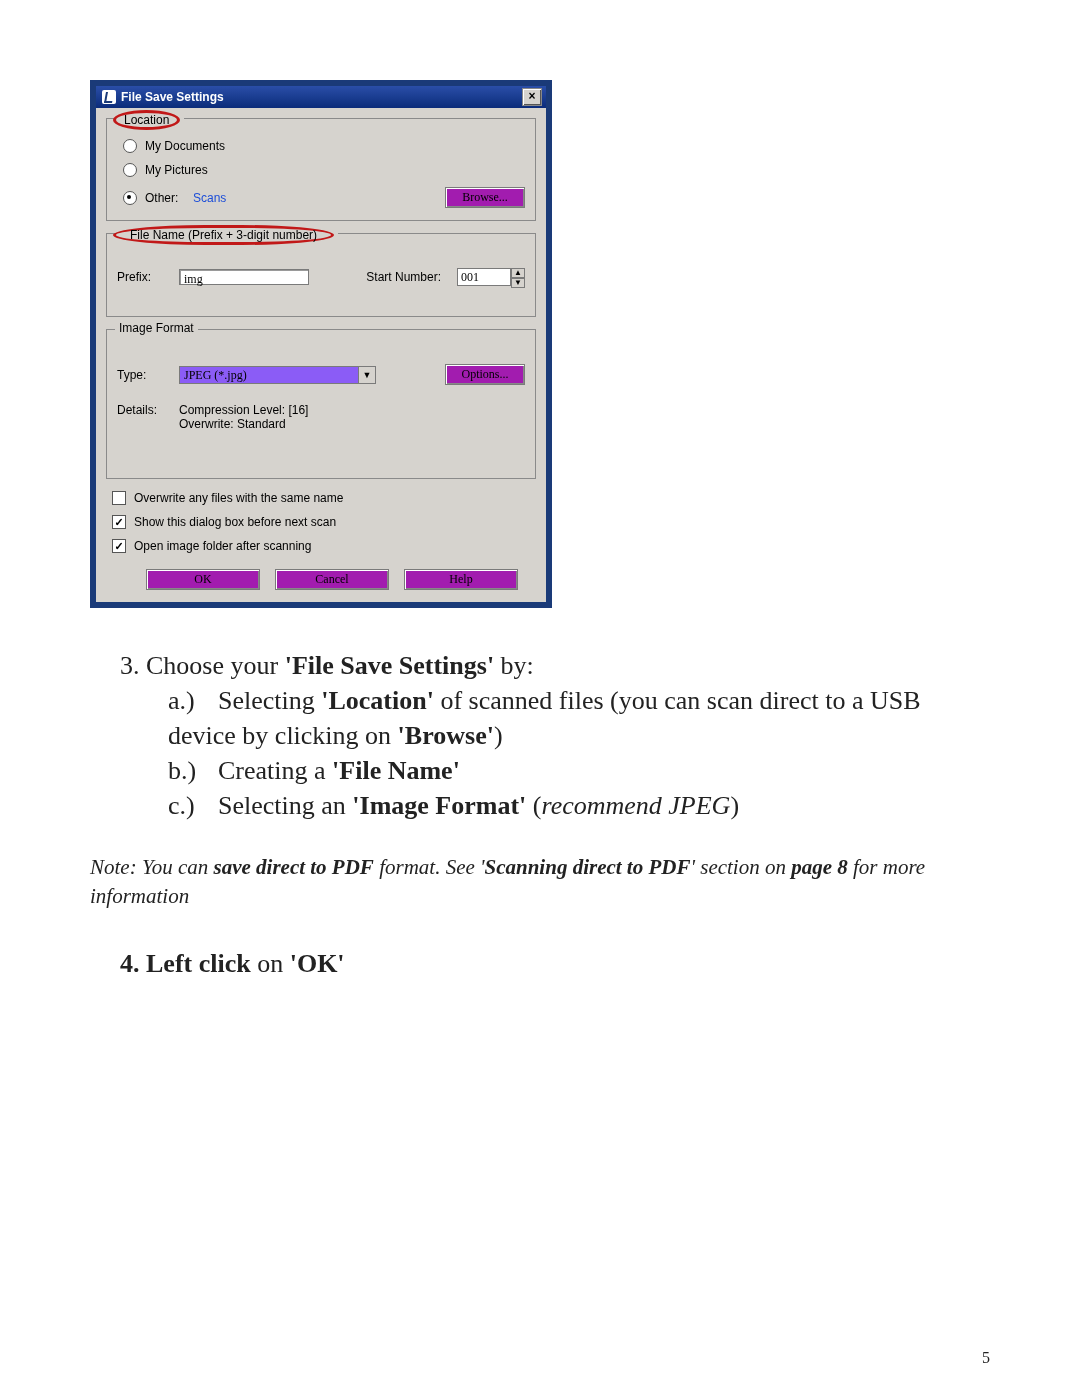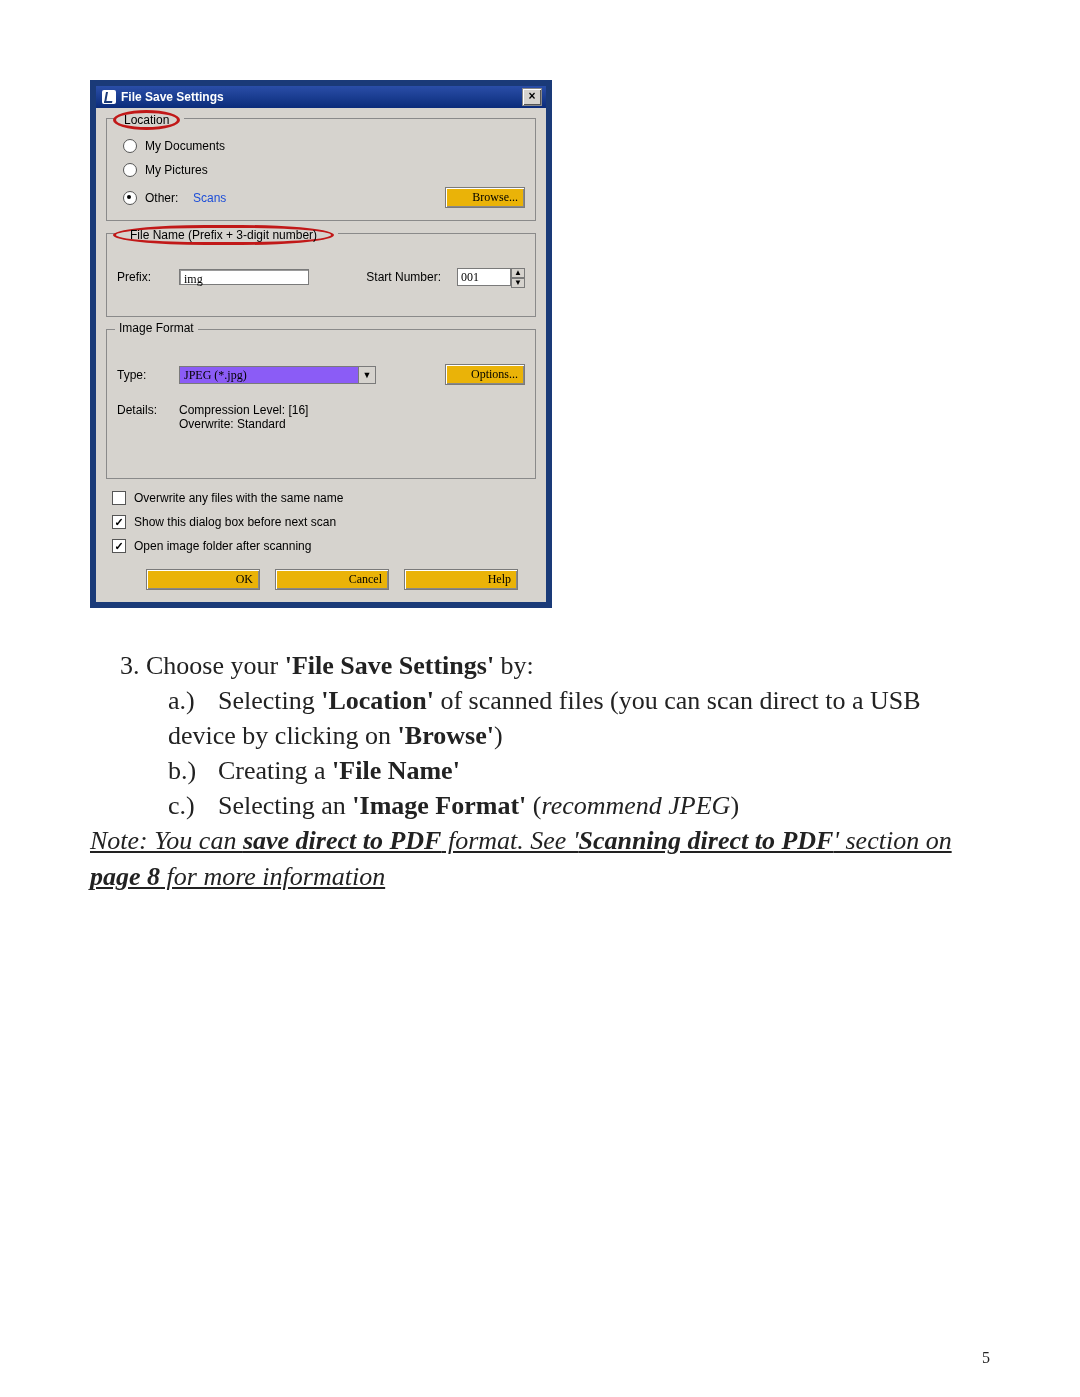--- a/index.html
+++ b/index.html
@@ -102,26 +102,26 @@
     border:1px solid #7a7a7a;
     box-shadow: inset 1px 1px 0 #9a9a9a, inset -1px -1px 0 #fff;
     background:#fff;
     padding:2px 4px;
     height:16px;
     box-sizing:border-box;
     font:12px Tahoma;
   }
   .btn {
     border:1px solid #7a7a7a;
-    background:#eab308;
+    background:#a21caf;
     box-shadow: inset 1px 1px 0 #fff, inset -1px -1px 0 #888;
     padding:2px 6px;
     font:12px Tahoma;
     min-width:66px;
-    text-align:right;
+    text-align:center;
   }
   .wide-btn { min-width:100px; }
 
   .row { display:flex; align-items:center; margin:18px 0;}
   .lbl { width:62px; }
 
   .spinner {
     display:inline-flex; align-items:stretch; height:18px;
   }
   .spinner .val {
@@ -150,21 +150,21 @@
   .bottom-buttons{
     display:flex;justify-content:space-between;padding:6px 18px 0 40px;
   }
 
   
   .instr { font-size: 26px; line-height: 1.35; }
   .instr .sub { margin-left: 78px; }
   .instr .subletter { display:inline-block; width:50px;}
   .bold { font-weight:bold; }
   .italic { font-style:italic; }
-  .note { font-size:26px;text-decoration:underline;}
+  .note { margin-top:30px; font-size:21px;}
   .pagenum { position:absolute; bottom:30px; right:90px; font:16px Georgia;}
 </style>
 </head>
 <body>
 
 <div class="page">
 
   <div class="shot-wrap blur">
     <div class="titlebar">
       <span class="app-icon"></span>
@@ -266,16 +266,19 @@
       <span class="subletter">b.)</span><span>Creating a </span><span class="bold">'File Name'</span>
     </div>
     <div class="sub">
       <span class="subletter">c.)</span><span>Selecting an </span><span class="bold">'Image Format'</span><span> (</span><span class="italic">recommend JPEG</span><span>)</span>
     </div>
 
     <div class="note italic">
       <span>Note: You can </span><span class="bold">save direct to PDF</span><span> format. See '</span><span class="bold">Scanning direct to PDF</span><span>' section on </span><span class="bold">page 8</span><span> for more information</span>
     </div>
 
+    <div style="margin-top:36px;margin-left:30px">
+      <span class="bold">4. Left click</span><span> on </span><span class="bold">'OK'</span>
+    </div>
   </div>
 
   <div class="pagenum">5</div>
 </div>
 
 </body></html>

